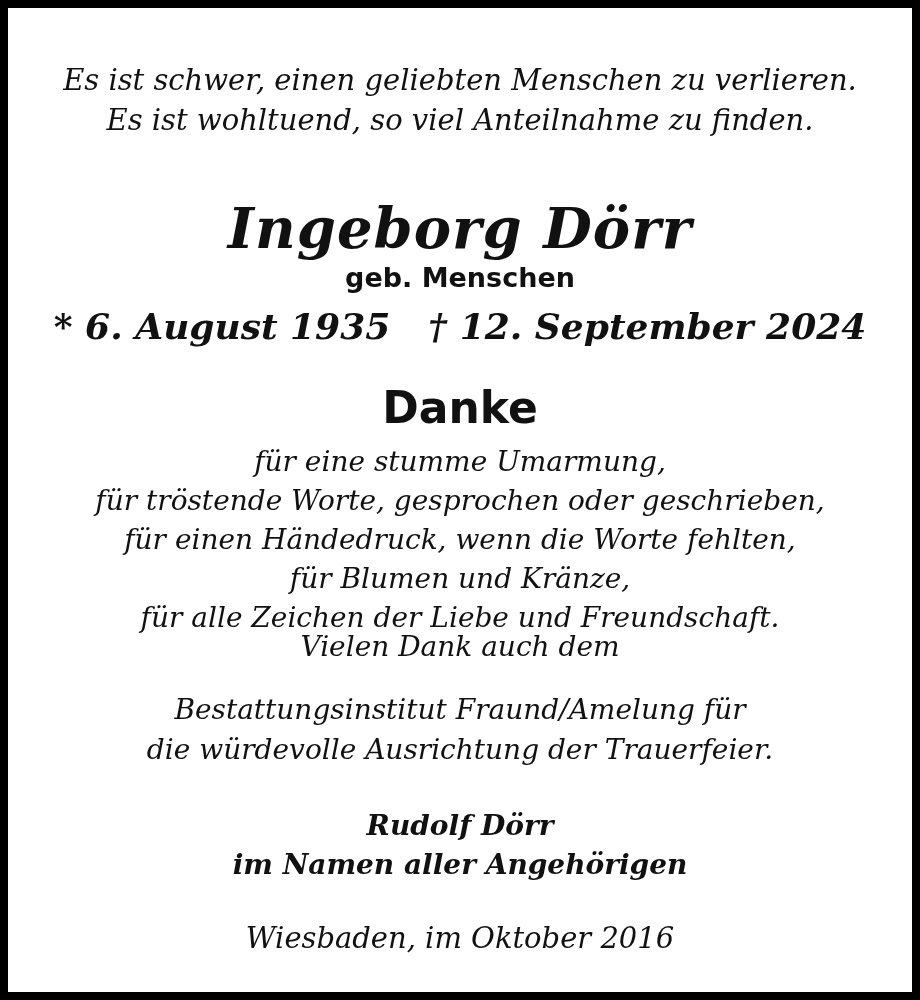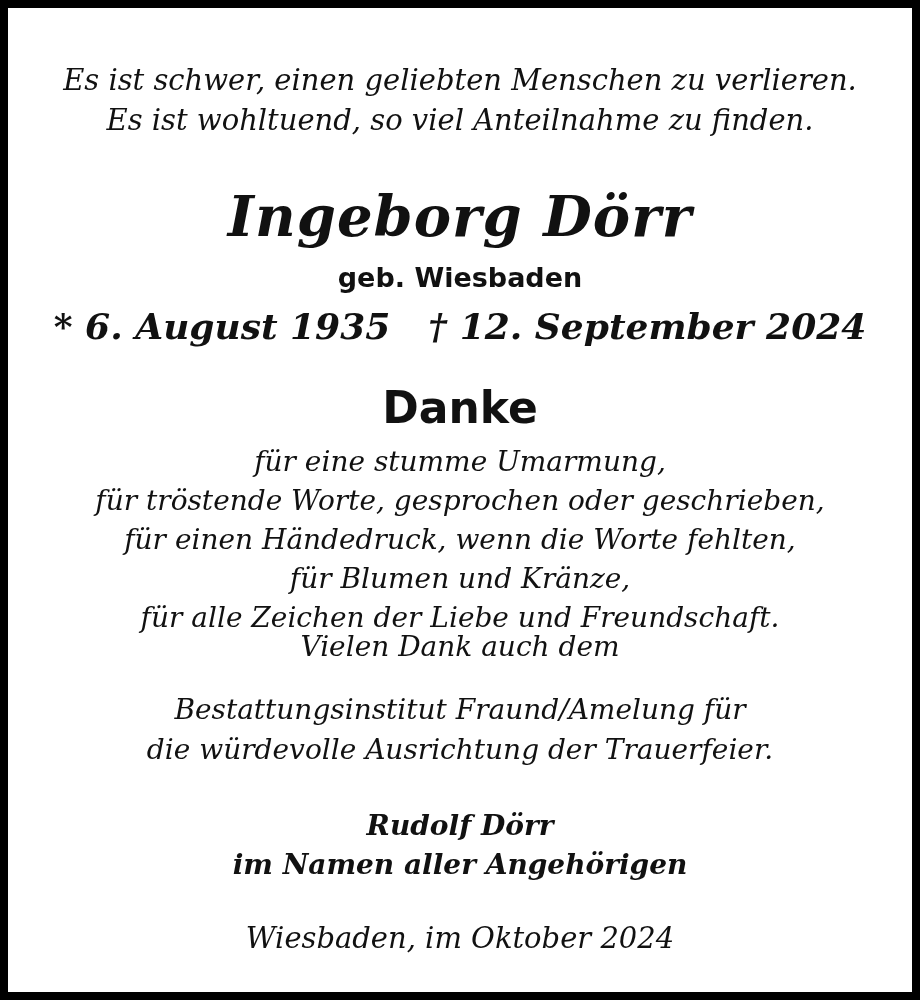--- a/index.html
+++ b/index.html
@@ -30,56 +30,57 @@
       white-space: nowrap;
       font-family: "DejaVu Serif", serif;
       font-style: italic;
       line-height: 1;
     }
     .intro { font-size: 29px; }
     .name {
       font-size: 56px;
       font-weight: bold;
       letter-spacing: 1px;
+      margin-top: 12px;
     }
     .maiden { font-size: 27px; font-weight: bold; font-style: normal; font-family: "DejaVu Sans", sans-serif; }
     .dates { font-size: 36px; font-weight: bold; }
     .dates .sep { display: inline-block; width: 38px; }
     .danke-title { font-size: 44px; font-weight: bold; font-style: normal; font-family: "DejaVu Sans", sans-serif; }
     .thanks { font-size: 28px; }
     .extra { font-size: 28px; }
     .sign { font-size: 28px; font-weight: bold; }
     .place { font-size: 29px; }
   </style>
 </head>
 <body>
 
 <div class="frame">
 
   <div class="line intro" style="top:58px;">Es ist schwer, einen geliebten Menschen zu verlieren.</div>
   <div class="line intro" style="top:98px;">Es ist wohltuend, so viel Anteilnahme zu finden.</div>
 
   <div class="line name" style="top:180px;">Ingeborg Dörr</div>
 
-  <div class="line maiden" style="top:256px;">geb. Wiesbaden</div>
+  <div class="line maiden" style="top:256px;">geb. Menschen</div>
 
   <div class="line dates" style="top:300px;">
     <span>* 6. August 1935</span><span class="sep"></span><span>† 12. September 2024</span>
   </div>
 
   <div class="line danke-title" style="top:378px;">Danke</div>
 
   <div class="line thanks" style="top:440px;">für eine stumme Umarmung,</div>
   <div class="line thanks" style="top:479px;">für tröstende Worte, gesprochen oder geschrieben,</div>
   <div class="line thanks" style="top:518px;">für einen Händedruck, wenn die Worte fehlten,</div>
   <div class="line thanks" style="top:557px;">für Blumen und Kränze,</div>
   <div class="line thanks" style="top:596px;">für alle Zeichen der Liebe und Freundschaft.</div>
 
   <div class="line extra" style="top:625px;">Vielen Dank auch dem</div>
   <div class="line extra" style="top:688px;">Bestattungsinstitut Fraund/Amelung für</div>
   <div class="line extra" style="top:728px;">die würdevolle Ausrichtung der Trauerfeier.</div>
 
   <div class="line sign" style="top:804px;">Rudolf Dörr</div>
   <div class="line sign" style="top:843px;">im Namen aller Angehörigen</div>
 
-  <div class="line place" style="top:916px;">Wiesbaden, im Oktober 2024</div>
+  <div class="line place" style="top:916px;">Wiesbaden, im Oktober 2016</div>
 
 </div>
 
 </body></html>

